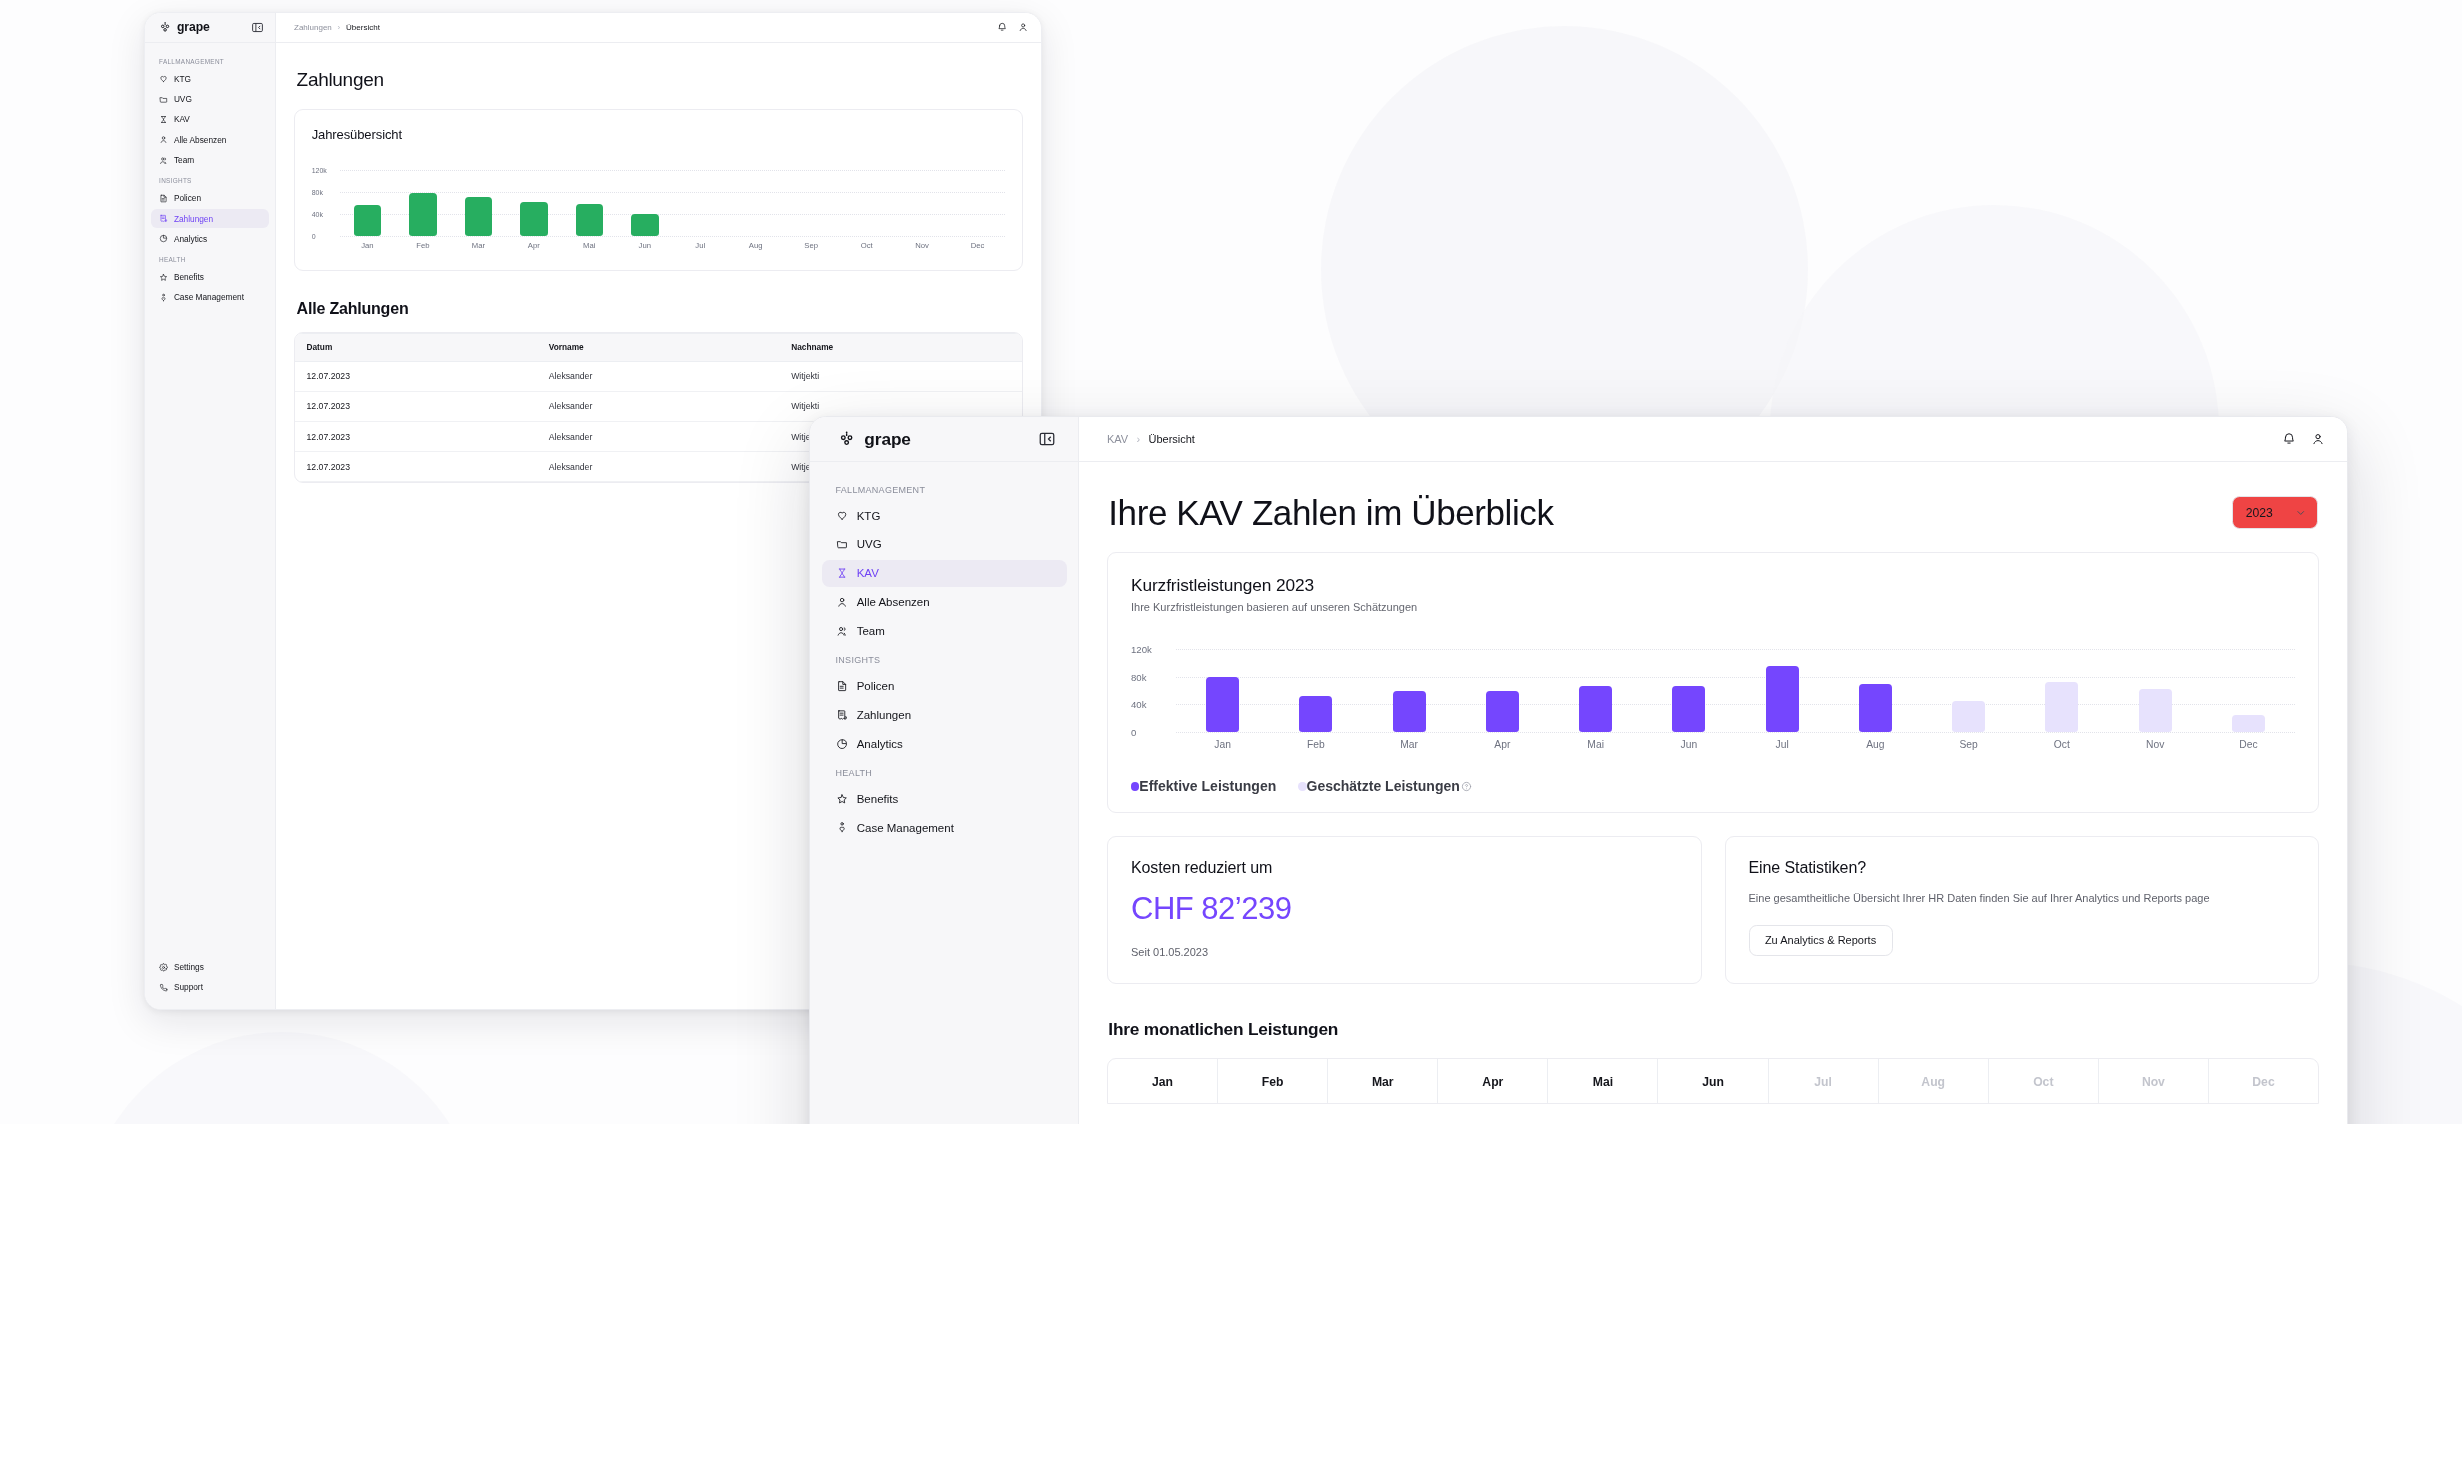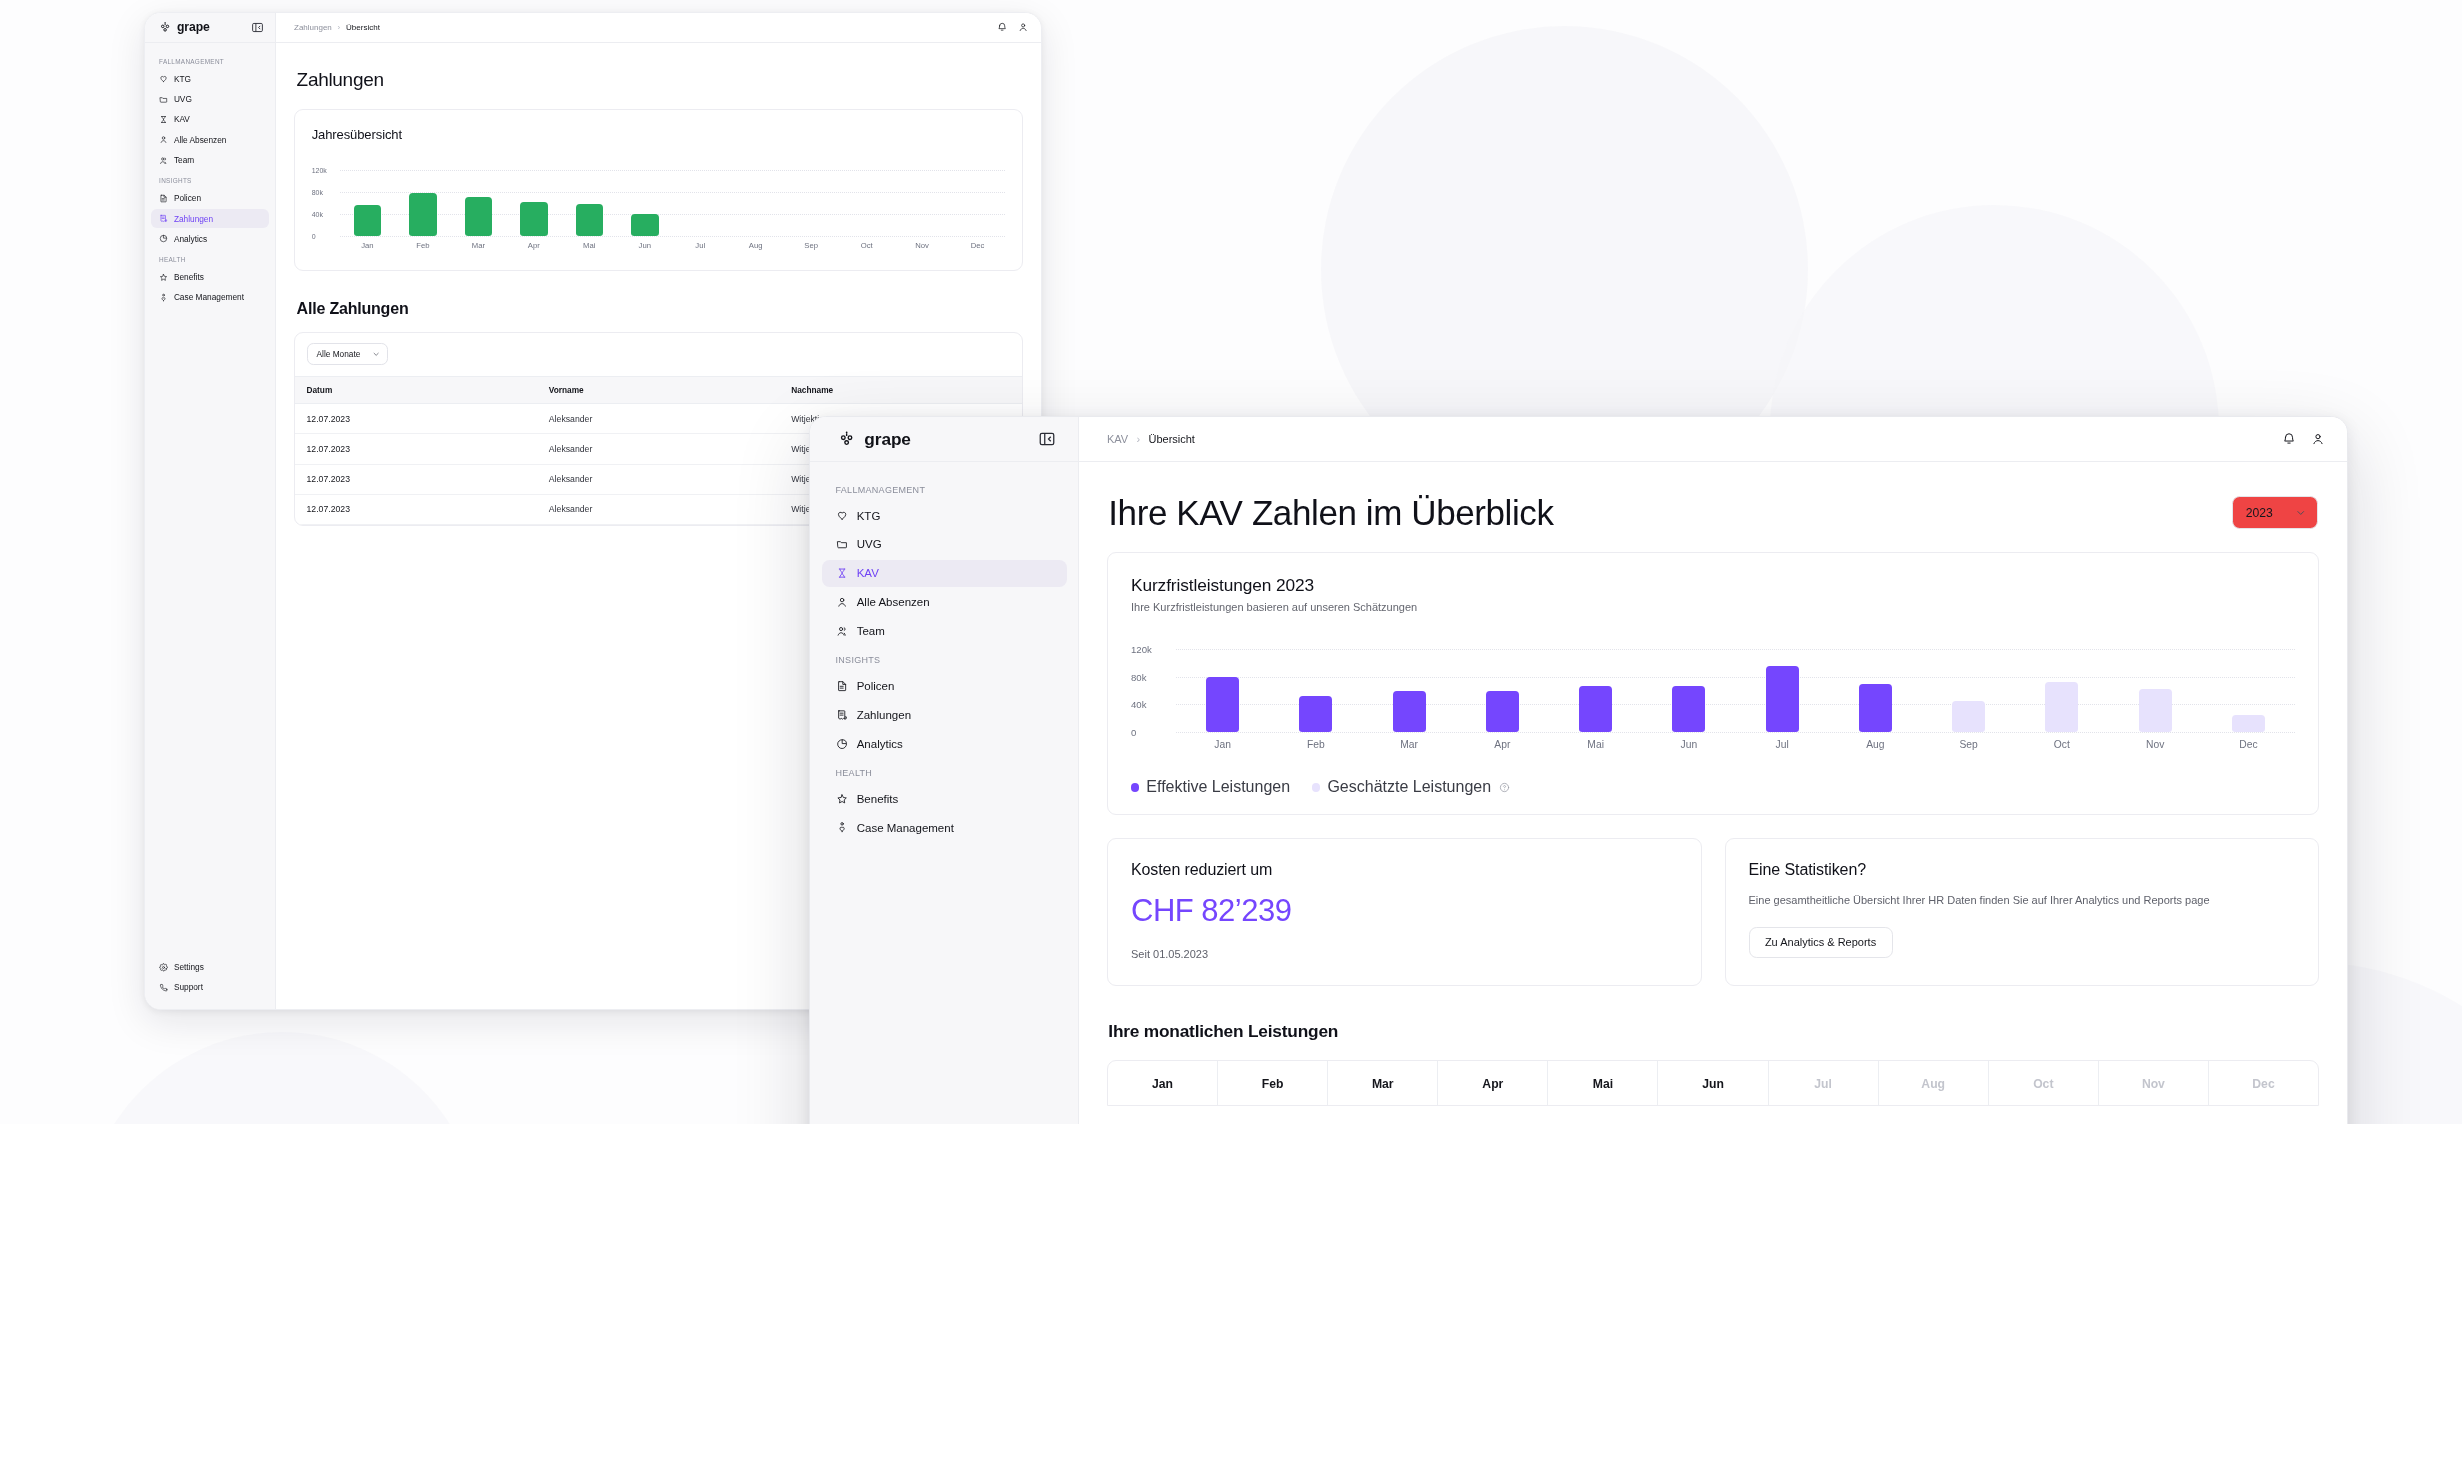--- a/index.html
+++ b/index.html
@@ -198,21 +198,21 @@
   .front .grid-line { left: 45px; }
   .front .ytick { font-size: 9.6px; }
   .front .bars { left: 45px; }
   .front .bar { width: 33px; }
   .bar.purple { background:#7546fe; }
   .bar.purple-light { background:#e7e2fd; }
   .front .xlabels { left:45px; top: 97px; }
   .front .xlabels span { font-size: 10.3px; }
 
   .legend { display:flex; align-items:center; gap: 22px; margin-top: 46px; }
-  .legend-item { display:flex; align-items:center; gap: 7px; font-size: 16px; color:#3a3c45; }
+  .legend-item { display:flex; align-items:center; font-size: 14px; color:#3a3c45;font-weight:bold; }
   .dot { width: 8.3px; height:8.3px; border-radius:50%; flex:0 0 auto;}
   .dot.purple { background:#7546fe; }
   .dot.purple-light { background:#e7e2fd; }
   .help-ico { width: 11px; height:11px; color:#9a9da7; display:inline-flex; margin-left:1.3px; cursor:pointer;}
 
   .cards-row { display:flex; gap: 23px; margin-top: 23px; }
   .stat-card { flex: 1 1 0; padding: 22px 23px 24.4px 23px; }
   .stat-label { font-size: 16px; color:#101119; letter-spacing:-0.1px; }
   .stat-value { font-size: 31px; color:#7546fe; font-weight:400; letter-spacing:-0.5px; margin: 14px 0 19px 0;}
   .stat-note { font-size: 11px; color:#5f616b; }
@@ -459,30 +459,20 @@
                 <span>Nov</span>
                 <span>Dec</span>
               </div>
             </div>
           <div style="height:22px"></div>
         </div>
 
         <h2 class="section-title">Alle Zahlungen</h2>
 
         <div class="table-card">
-          <div class="table-toolbar">
-            <div class="select-pill">
-              <span>Alle Monate</span>
-              <span style="display:flex;width:8.3px;height:8.3px">
-                <svg viewBox="0 0 24 24" width="100%" height="100%" fill="none" stroke="#4b4e58" stroke-width="2" stroke-linecap="round">
-                    <polyline points="6,9.5 12,15.5 18,9.5"></polyline>
-                  </svg>
-              </span>
-            </div>
-          </div>
           <table class="tbl">
             <thead>
                 <tr id="backThead">
                   <th>Datum</th>
                   <th>Vorname</th>
                   <th>Nachname</th>
                 </tr>
               </thead>
             <tbody id="backTbody">
                 <tr>

